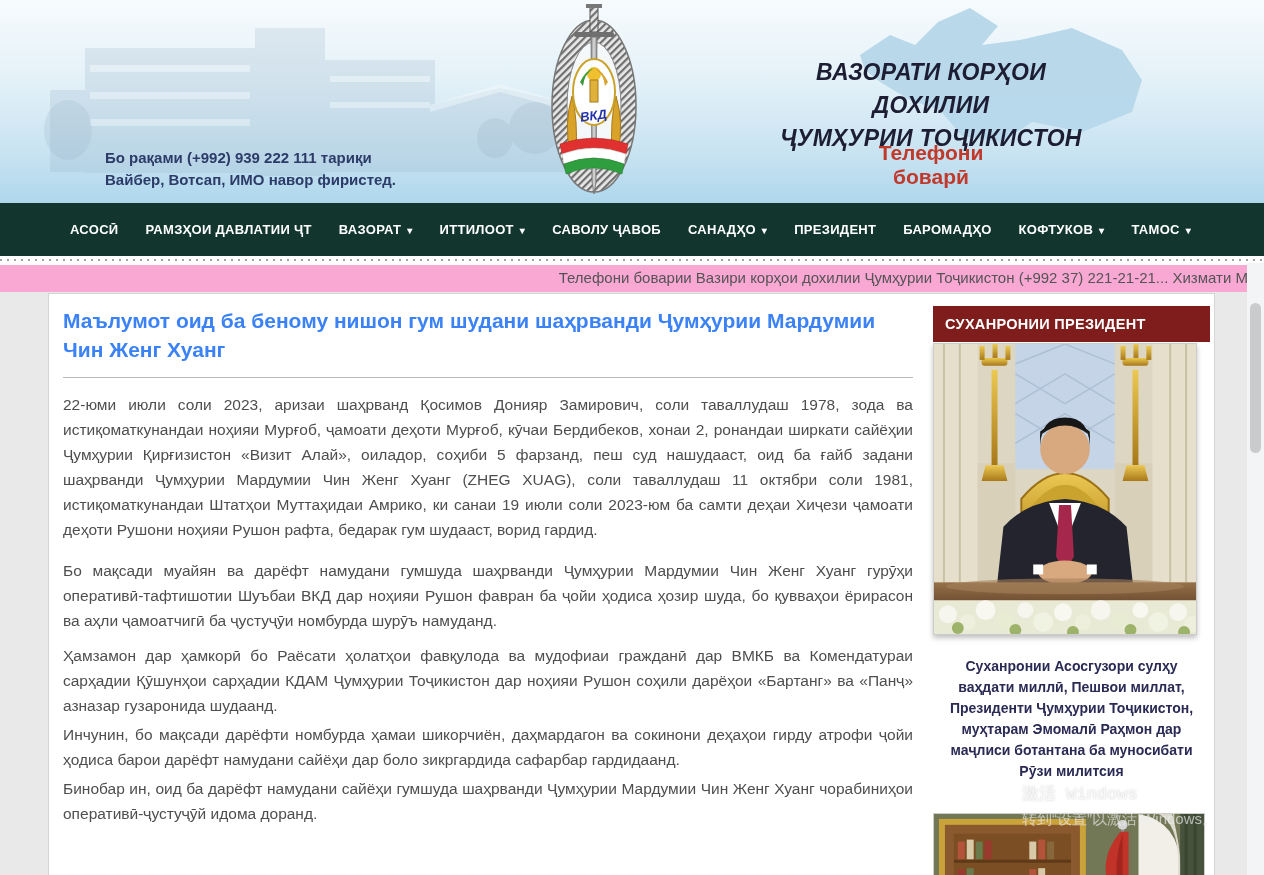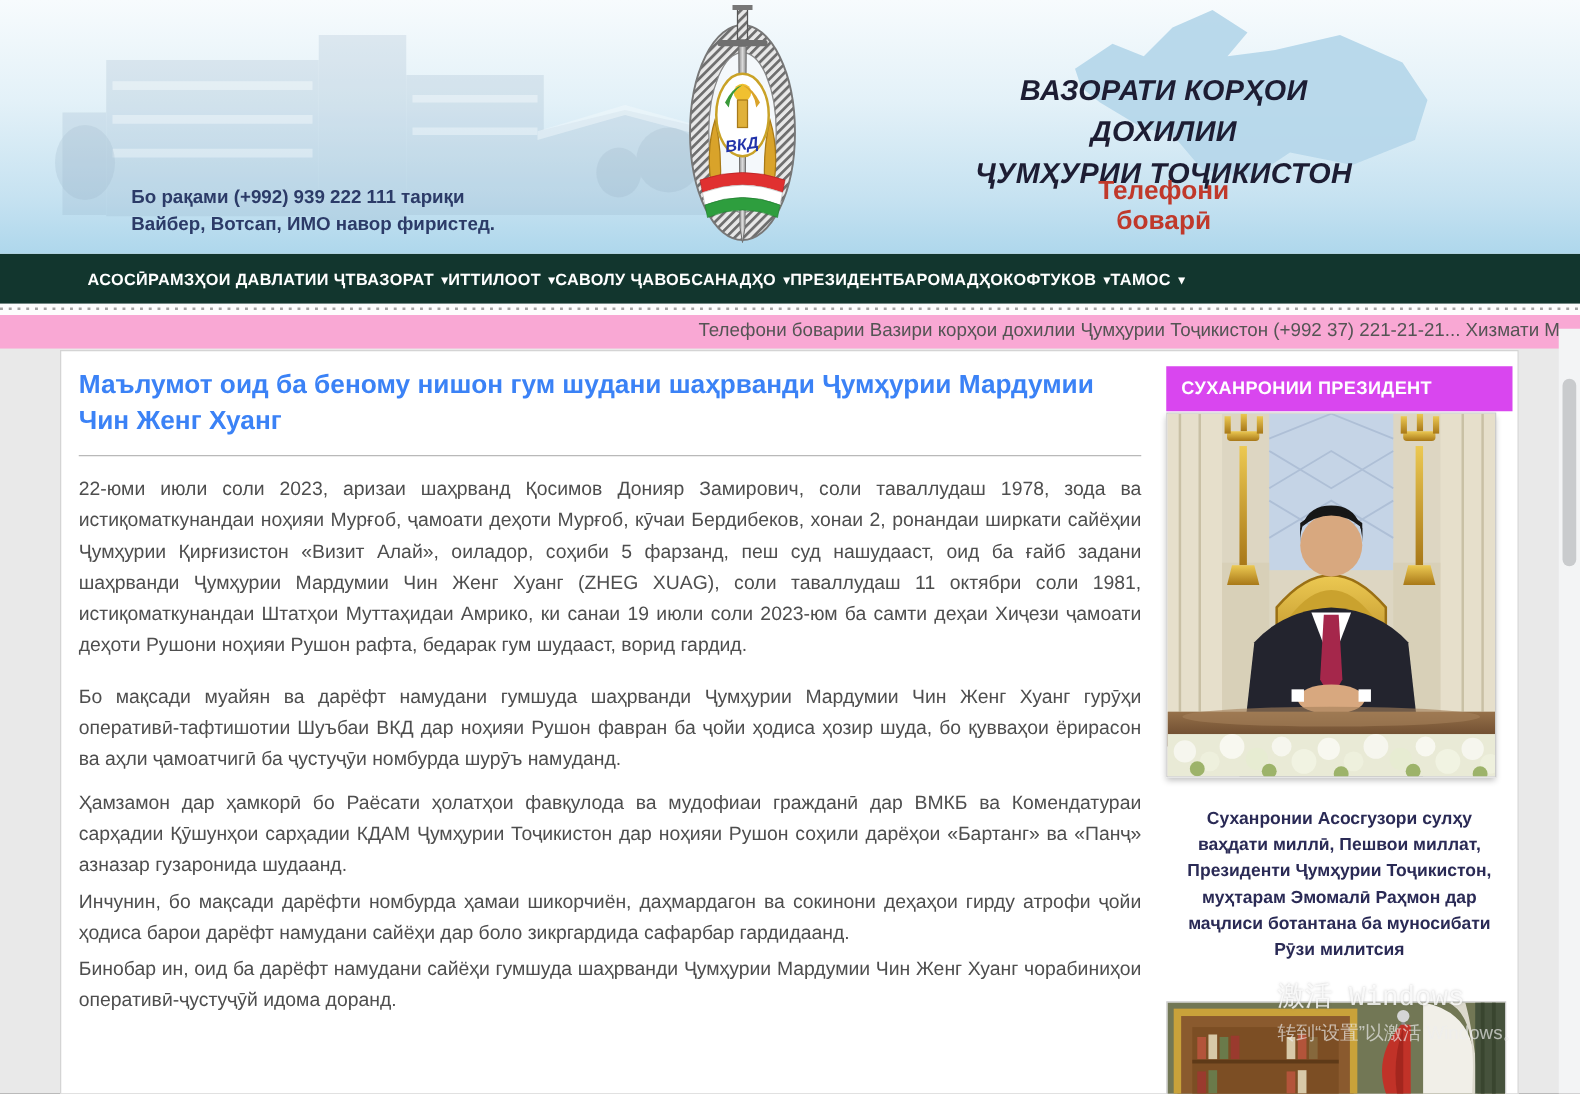--- a/index.html
+++ b/index.html
@@ -13,22 +13,22 @@
   .map-silhouette { position:absolute; left:820px; top:0; opacity:.95; }
   .logo-wrap { position:absolute; left:546px; top:4px; width:96px; height:194px; }
   .phone-note { position:absolute; left:105px; top:147px; font-size:15px; font-weight:bold;
     color:#2c3b68; line-height:22px; }
   .ministry-title { position:absolute; left:756px; top:56px; width:350px; text-align:center;
     font-style:italic; font-weight:bold; font-size:23px; line-height:33px; color:#1d1d33; letter-spacing:.3px; }
   .trust-phone { position:absolute; left:845px; top:141px; width:172px; text-align:center;
     color:#c0392b; font-weight:bold; font-size:21px; text-decoration:none; }
 
   
-  .main-nav { display:flex; align-items:center; height:40px; background:#12362e;
-    padding-left:70px; }
+  .main-nav { display:flex; align-items:center; height:53px; background:#12362e;
+    padding-left:70px; gap:27px; }
   .nav-item { color:#ffffff; font-size:13px; font-weight:bold; letter-spacing:.3px;
     text-decoration:none; white-space:nowrap; display:flex; align-items:center; cursor:pointer; }
   .nav-item .caret { font-size:10px; margin-left:6px; position:relative; top:1px; }
 
   
   .dotted-sep { height:9px; background-color:#fdfdfd;
     background-image:repeating-linear-gradient(90deg,#a3a3a3 0 2px, transparent 2px 7px);
     background-size:7px 2px; background-repeat:repeat-x; background-position:0 3px; }
   .ticker { height:27px; background:#f9a8d4; overflow:hidden; white-space:nowrap;
     text-align:right; padding-right:16px; font-size:15px; color:#545454; line-height:26px; }
@@ -40,34 +40,34 @@
 
   .article { position:absolute; left:14px; top:12px; width:850px; }
   .article h1 { font-size:21px; font-weight:bold; color:#3b82f6; line-height:29px; margin-bottom:13px; }
   .title-divider { border:none; border-top:1px solid #b9b9b9; margin:0 0 14px 0; }
   .article p { font-size:15.5px; color:#4e4e4e; line-height:25px; text-align:justify; }
   .article p.gap-lg { margin-bottom:16px; }
   .article p.gap-md { margin-bottom:10px; }
   .article p.gap-sm { margin-bottom:4px; }
 
   .sidebar { position:absolute; left:884px; top:12px; width:277px; }
-  .sidebar-banner { height:36px; background:#d946ef; color:#ffffff; font-weight:bold;
+  .sidebar-banner { height:36px; background:#7f1d1d; color:#ffffff; font-weight:bold;
     font-size:14.5px; letter-spacing:.3px; display:flex; align-items:center; padding-left:12px; cursor:pointer; }
   .photo1 { width:264px; height:292px; margin-top:1px; border:1px solid #cccccc;
     box-shadow:0 3px 5px rgba(0,0,0,.25); cursor:pointer; }
   .photo-caption { margin-top:17px; font-weight:bold; font-size:14px; line-height:21px;
     text-align:center; color:#2a2a55; padding:0 6px; }
   .photo2 { width:272px; height:130px; margin-top:31px; border:1px solid #cccccc; cursor:pointer; }
 
   
   .scrollbar-track { position:absolute; right:0; top:263px; width:17px; height:612px; background:#f3f4f5; }
   .scrollbar-thumb { position:absolute; left:3px; top:40px; width:11px; height:150px;
     background:#c9cbcd; border-radius:6px; }
   .watermark { position:absolute; left:1022px; top:782px; pointer-events:none; }
-  .watermark .wm1 { font-size:22px; color:rgba(255,255,255,.82); text-shadow:0 0 2px rgba(90,90,90,.35);font-family:Liberation Mono, monospace; }
+  .watermark .wm1 { font-size:17px; color:rgba(255,255,255,.82); text-shadow:0 0 2px rgba(90,90,90,.35);font-family:Liberation Mono, monospace; }
   .watermark .wm2 { font-size:15px; color:rgba(238,238,238,.68); margin-top:5px; }
 </style>
 </head>
 <body>
 
 <div class="screen">
 
   <header class="site-header">
 
     <svg class="building-ghost" width="560" height="180" viewBox="0 0 560 180">

